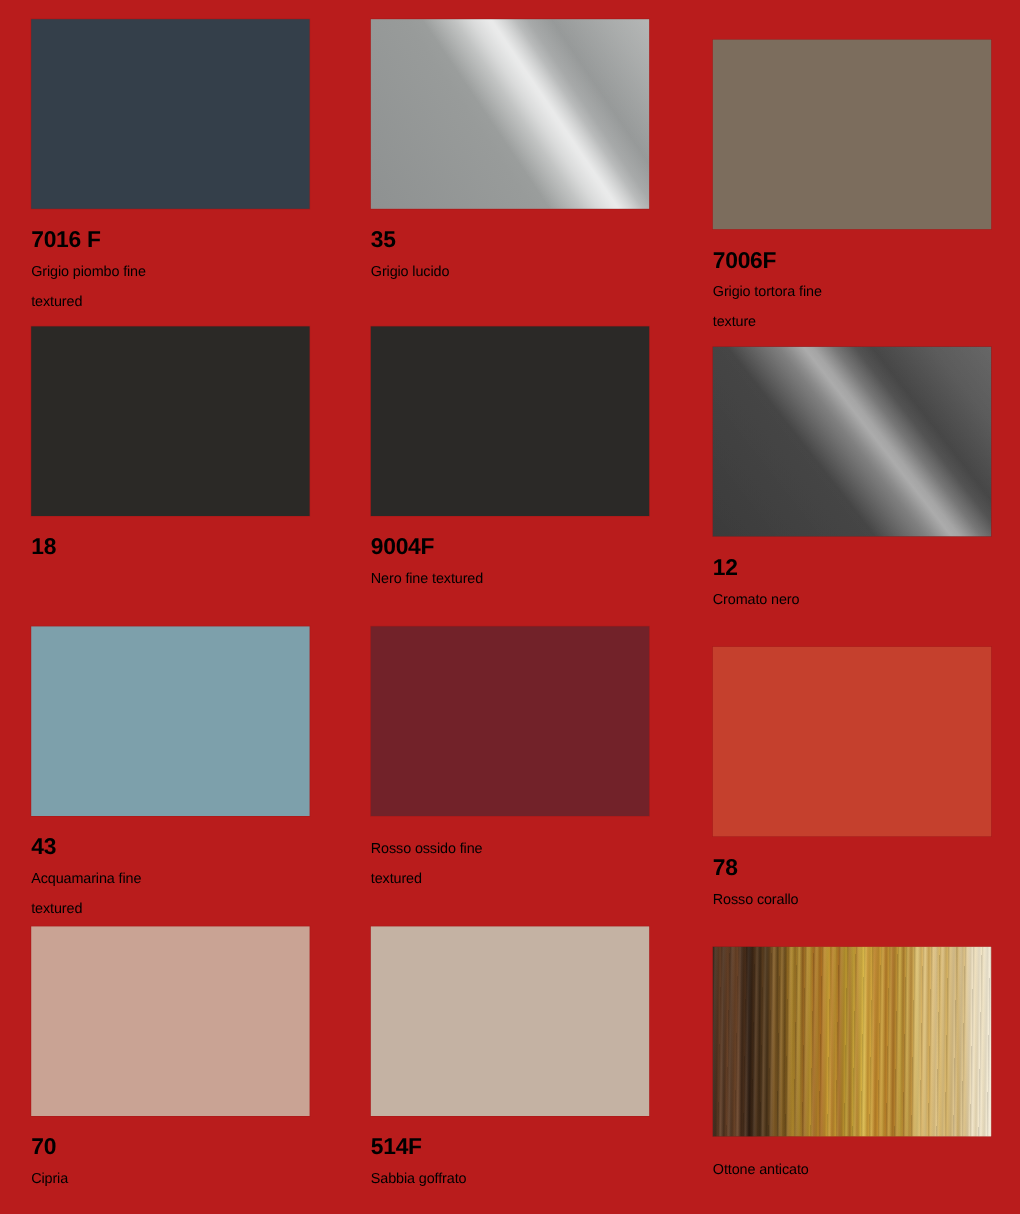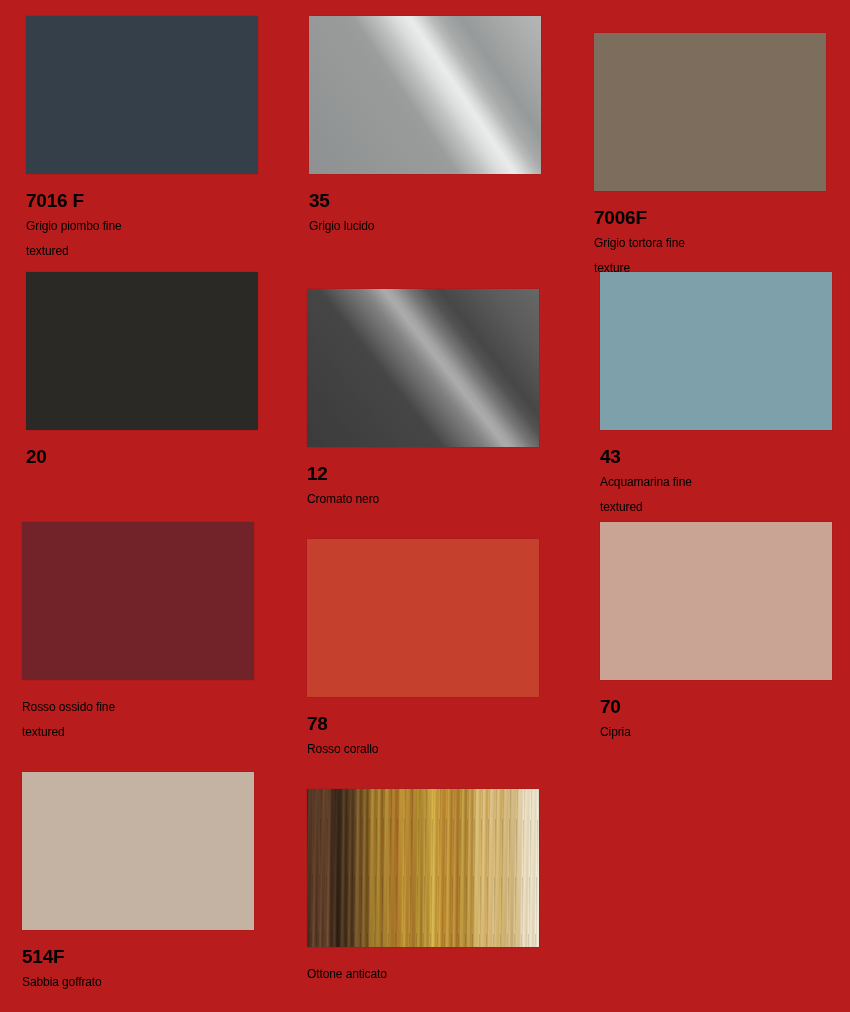--- a/index.html
+++ b/index.html
@@ -172,24 +172,33 @@
         <div class="desc">Grigio tortora fine
 texture</div>
       </div>
     </div>
 
     <div class="cell col1">
       <div class="swatch" style="background: rgb(43, 41, 38);">
         <div class="sheen"></div>
       </div>
       <div class="label">
-        <div class="code">20</div>
-      </div>
-    </div>
-
+        <div class="code">18</div>
+      </div>
+    </div>
+
+    <div class="cell col2">
+      <div class="swatch" style="background: rgb(43, 41, 39);">
+        <div class="sheen"></div>
+      </div>
+      <div class="label">
+        <div class="code">9004F</div>
+        <div class="desc">Nero fine textured</div>
+      </div>
+    </div>
 
     <div class="cell col3">
       <div class="swatch gloss-black" style="background: linear-gradient(52deg, rgb(59, 59, 59) 0%, rgb(66, 66, 66) 38%, rgb(86, 86, 86) 52%, rgb(109, 109, 109) 58%, rgb(62, 62, 62) 68%, rgb(74, 74, 74) 100%);">
         <div class="sheen"></div>
       </div>
       <div class="label">
         <div class="code">12</div>
         <div class="desc">Cromato nero</div>
       </div>
     </div>

